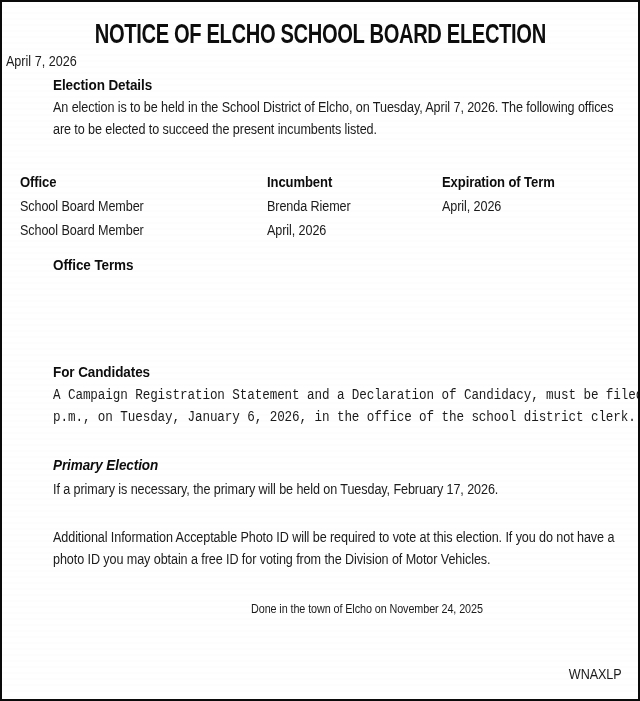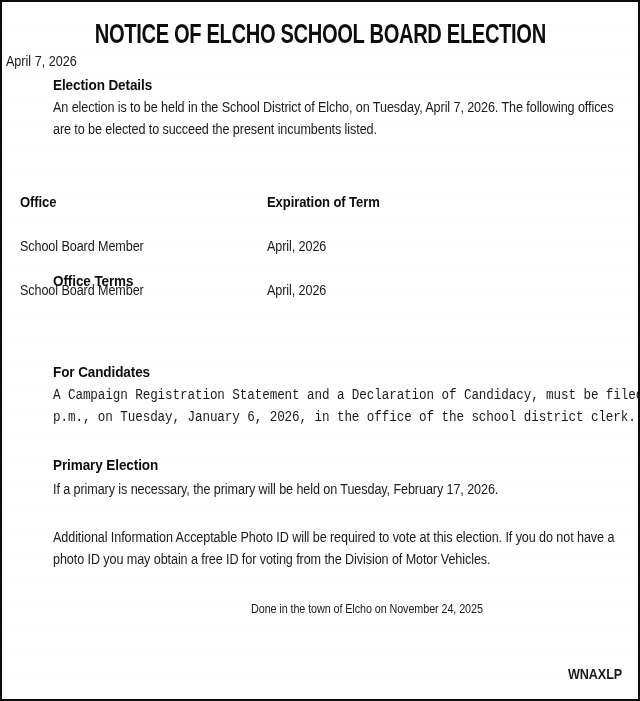--- a/index.html
+++ b/index.html
@@ -54,27 +54,26 @@
   .p { font-size: 14px; line-height: 22px; font-weight: 400; }
 
   .left-col { left: 18px; margin-left: 33px; }
 
   .offices { left: 18px; right: 16px; top: 168px; }
   .t-row {
     display: grid;
     grid-template-columns: 247px 175px auto;
     font-size: 14px;
     line-height: 24px;
-    margin-top: 20px;
   }
   .t-row.head { font-weight: 700; font-size: 14.5px; color: #0d0d0d; }
 
   .sig { left: 249px; top: 595px; font-size: 12px; line-height: 24px; }
 
-  .wnaxlp { right: 16px; top: 663px; font-size: 14px; line-height: 18px; font-weight: 700; }
+  .wnaxlp { right: 16px; top: 663px; font-size: 14px; line-height: 18px; font-weight: 400; }
   .wnaxlp .cond { transform-origin: 100% 0; }
 </style>
 </head>
 <body>
 
 <div class="page">
 
   <div class="abs title-row">
     <span class="title-text">NOTICE OF ELCHO SCHOOL BOARD ELECTION</span>
   </div>
@@ -87,45 +86,47 @@
     <span class="cond h">Election Details</span>
   </div>
   <div class="abs left-col" style="top:94px;">
     <span class="cond p">An election is to be held in the School District of Elcho, on Tuesday, April 7, 2026. The following offices
 are to be elected to succeed the present incumbents listed.</span>
   </div>
 
   <div class="abs offices">
     <div class="t-row head">
       <span><span class="cond">Office</span></span>
+      <span><span class="cond">Incumbent</span></span>
       <span><span class="cond">Expiration of Term</span></span>
     </div>
     <div class="t-row">
       <span><span class="cond">School Board Member</span></span>
+      <span><span class="cond">Brenda Riemer</span></span>
       <span><span class="cond">April, 2026</span></span>
     </div>
     <div class="t-row">
       <span><span class="cond">School Board Member</span></span>
       <span><span class="cond">April, 2026</span></span>
     </div>
   </div>
 
-  <div class="abs left-col" style="top:268px;">
+  <div class="abs left-col" style="top:252px;">
     <span class="cond h">Office Terms</span>
   </div>
 
   <div class="abs left-col" style="top:359px;">
     <span class="cond h">For Candidates</span>
   </div>
   <div class="abs left-col" style="top:382px;font-family:Liberation Mono, monospace;">
     <span class="cond p">A Campaign Registration Statement and a Declaration of Candidacy, must be filed no later than 5:00
 p.m., on Tuesday, January 6, 2026, in the office of the school district clerk.</span>
   </div>
 
-  <div class="abs left-col" style="top:452px;">
+  <div class="abs left-col" style="top:452px;font-style:italic;">
     <span class="cond h">Primary Election</span>
   </div>
   <div class="abs left-col" style="top:476px;">
     <span class="cond p">If a primary is necessary, the primary will be held on Tuesday, February 17, 2026.</span>
   </div>
 
   <div class="abs left-col" style="top:524px;">
     <span class="cond p">Additional Information Acceptable Photo ID will be required to vote at this election. If you do not have a
 photo ID you may obtain a free ID for voting from the Division of Motor Vehicles.</span>
   </div>

